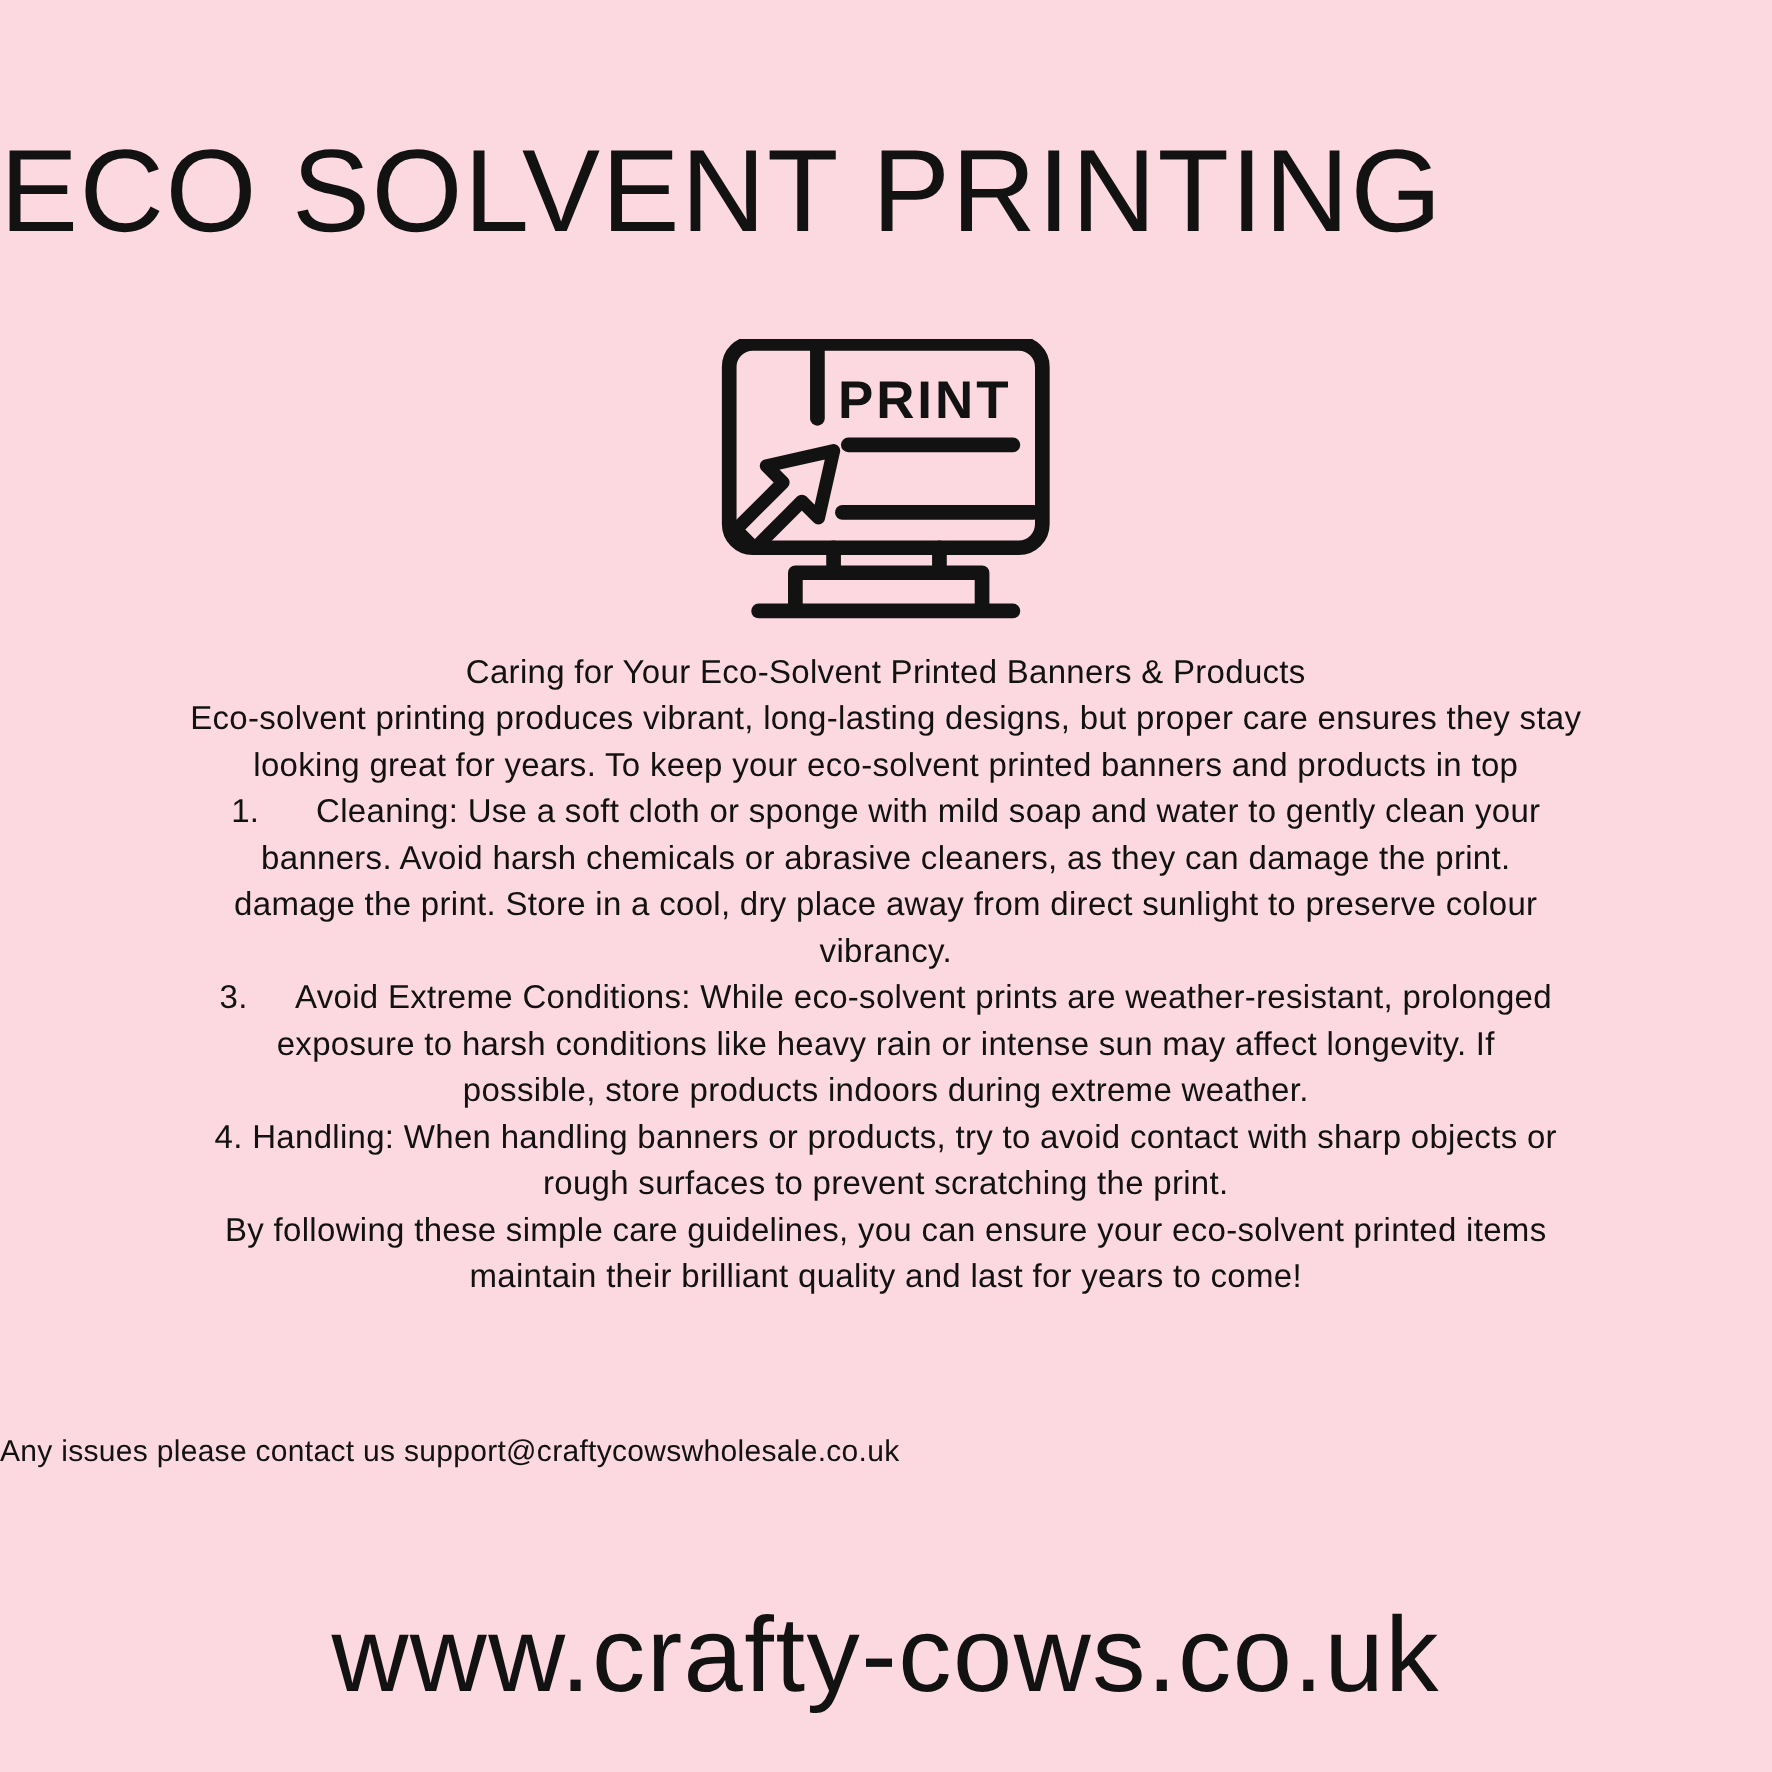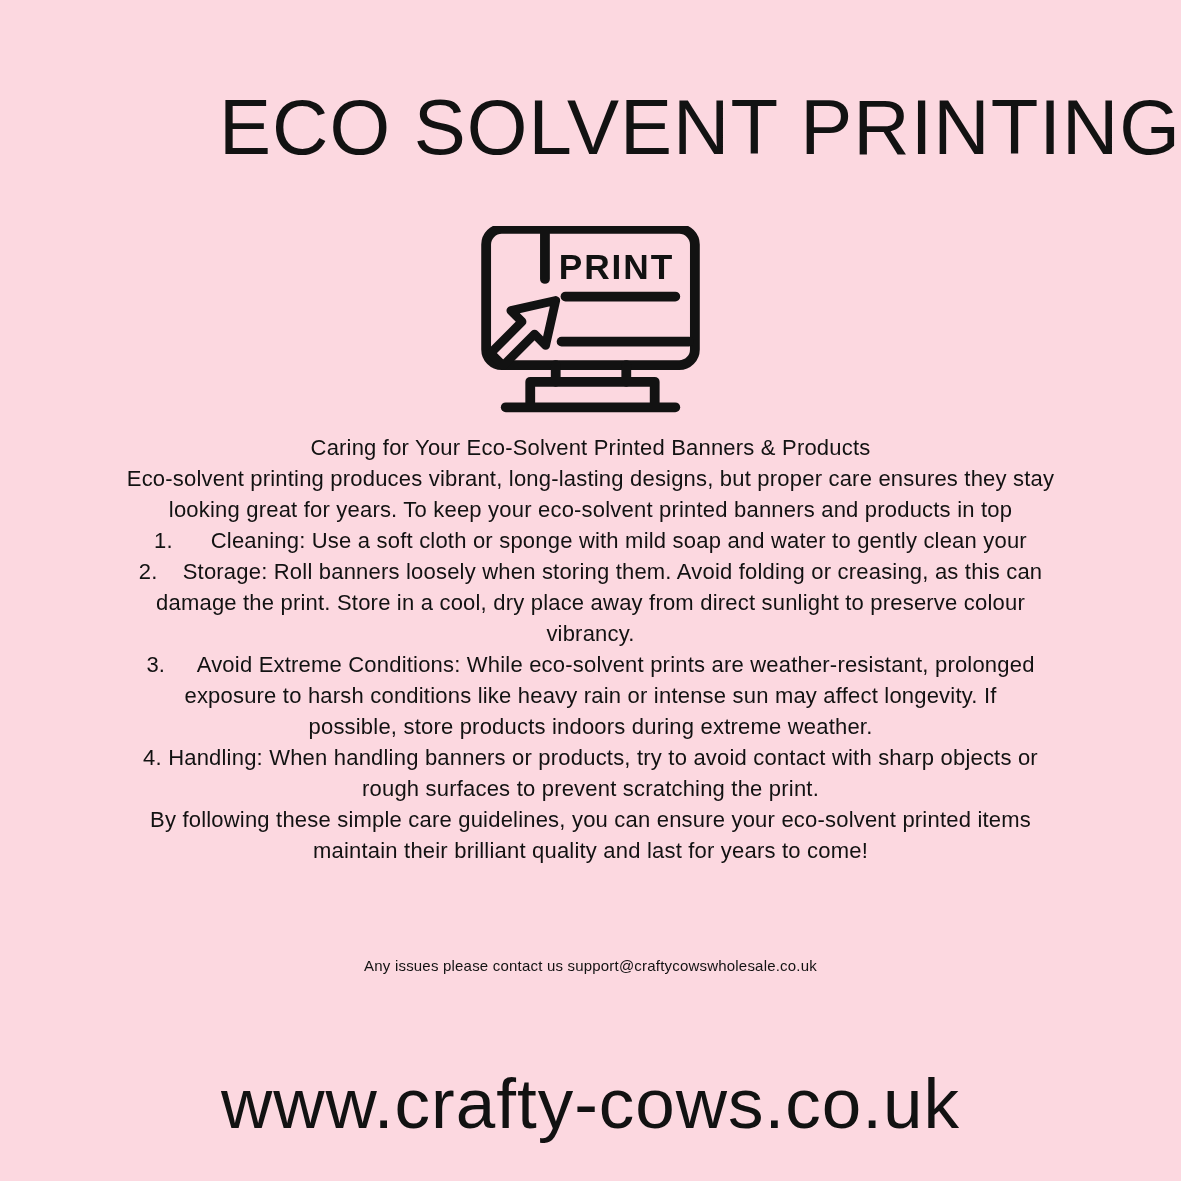--- a/index.html
+++ b/index.html
@@ -12,21 +12,21 @@
     color: #121212;
     font-family: "Liberation Sans", sans-serif;
     overflow: hidden;
   }
   .title {
     position: absolute;
     top: 88px;
     left: 0;
     width: 100%;
     margin: 0;
-    text-align: right;
+    text-align: left;
     font-size: 78px;
     font-weight: 400;
     letter-spacing: 1px;
     white-space: nowrap;
     line-height: 1;
   }
   .icon-wrap {
     position: absolute;
     top: 226px;
     left: 50%;
@@ -43,22 +43,21 @@
     font-size: 22px;
     line-height: 31px;
     letter-spacing: 0.2px;
   }
   .care .line { width: 100%; }
   .contact {
     position: absolute;
     top: 957px;
     left: 0;
     width: 100%;
-    text-align: center;
-    font-size: 15px;
+    font-size: 20px;
     letter-spacing: 0.2px;
   }
   .website {
     position: absolute;
     top: 1063px;
     left: 0;
     width: 100%;
     text-align: center;
     font-size: 71px;
     letter-spacing: 1px;
@@ -89,22 +88,22 @@
     </svg>
   </div>
 
   <div class="care">
     <div class="line">Caring for Your Eco-Solvent Printed Banners &amp; Products</div>
 
     <div class="line">Eco-solvent printing produces vibrant, long-lasting designs, but proper care ensures they stay</div>
     <div class="line">looking great for years. To keep your eco-solvent printed banners and products in top</div>
 
     <div class="line">1.&nbsp;&nbsp;&nbsp;&nbsp;&nbsp;&nbsp;Cleaning: Use a soft cloth or sponge with mild soap and water to gently clean your</div>
+    <div class="line">banners. Avoid harsh chemicals or abrasive cleaners, as they can damage the print.</div>
 
-    <div class="line">2.&nbsp;&nbsp;&nbsp;&nbsp;Storage: Roll banners loosely when storing them. Avoid folding or creasing, as this can</div>
     <div class="line">damage the print. Store in a cool, dry place away from direct sunlight to preserve colour</div>
     <div class="line">vibrancy.</div>
 
     <div class="line">3.&nbsp;&nbsp;&nbsp;&nbsp;&nbsp;Avoid Extreme Conditions: While eco-solvent prints are weather-resistant, prolonged</div>
     <div class="line">exposure to harsh conditions like heavy rain or intense sun may affect longevity. If</div>
     <div class="line">possible, store products indoors during extreme weather.</div>
 
     <div class="line">4. Handling: When handling banners or products, try to avoid contact with sharp objects or</div>
     <div class="line">rough surfaces to prevent scratching the print.</div>
 

